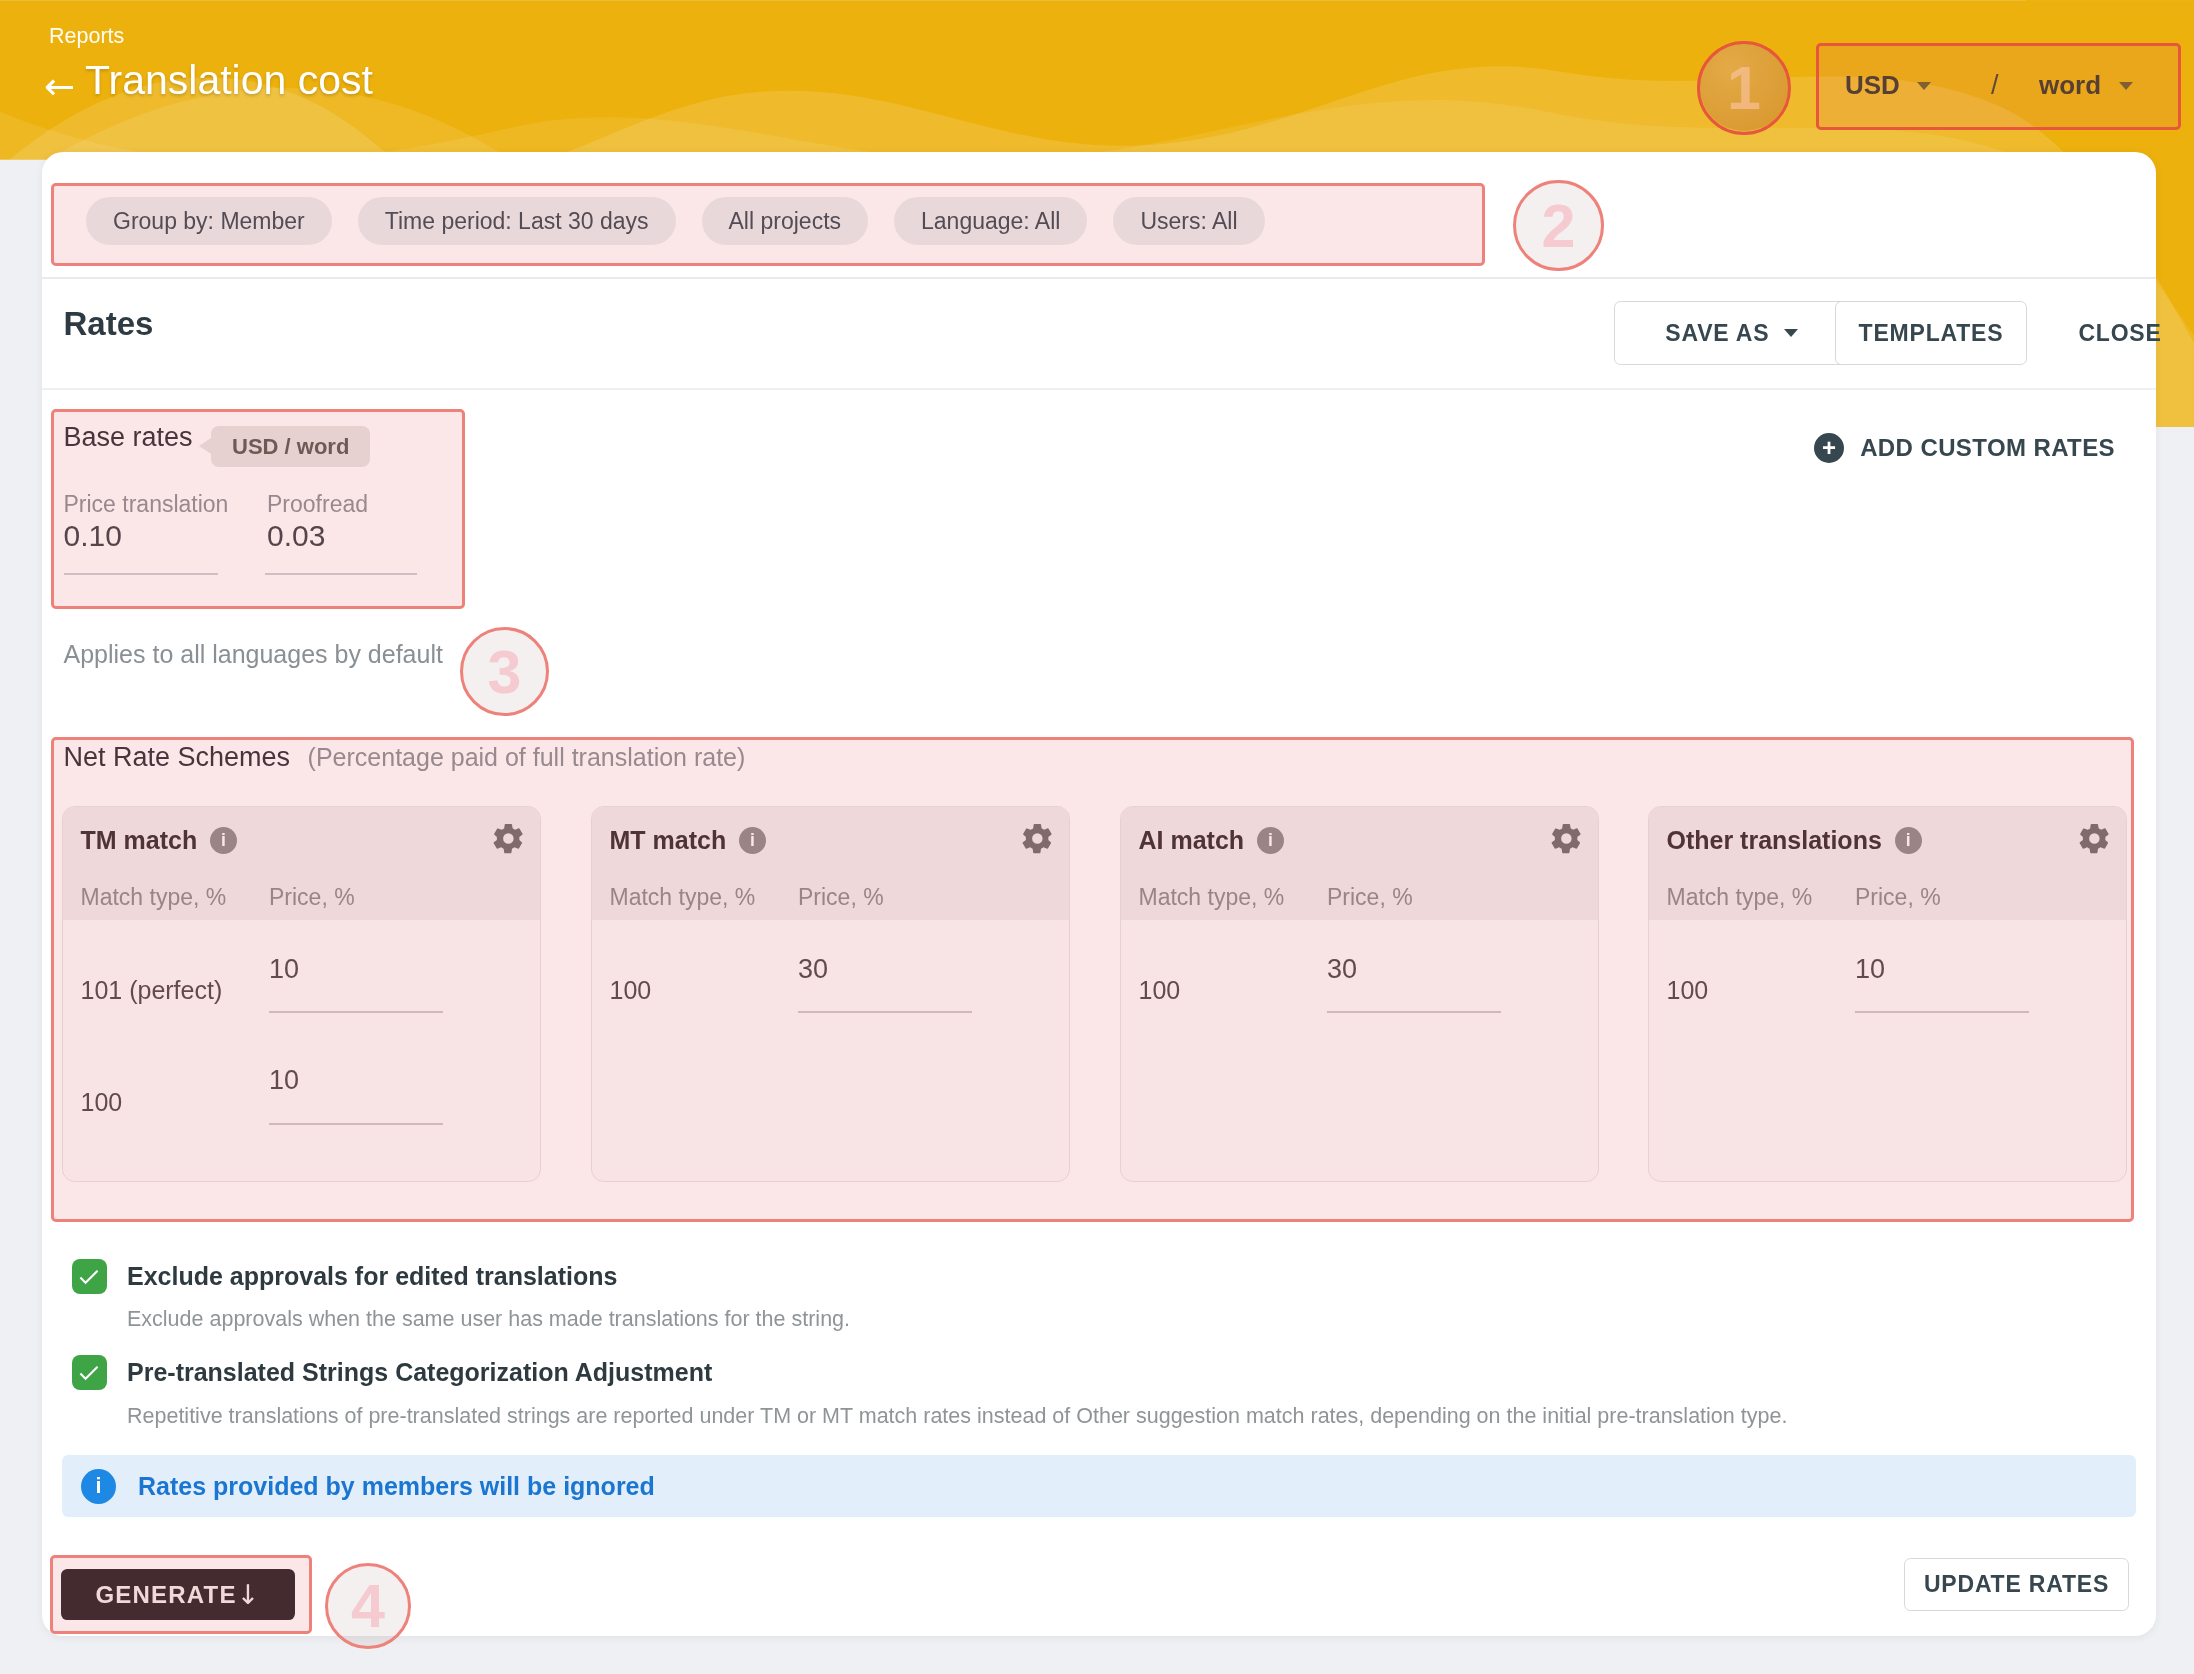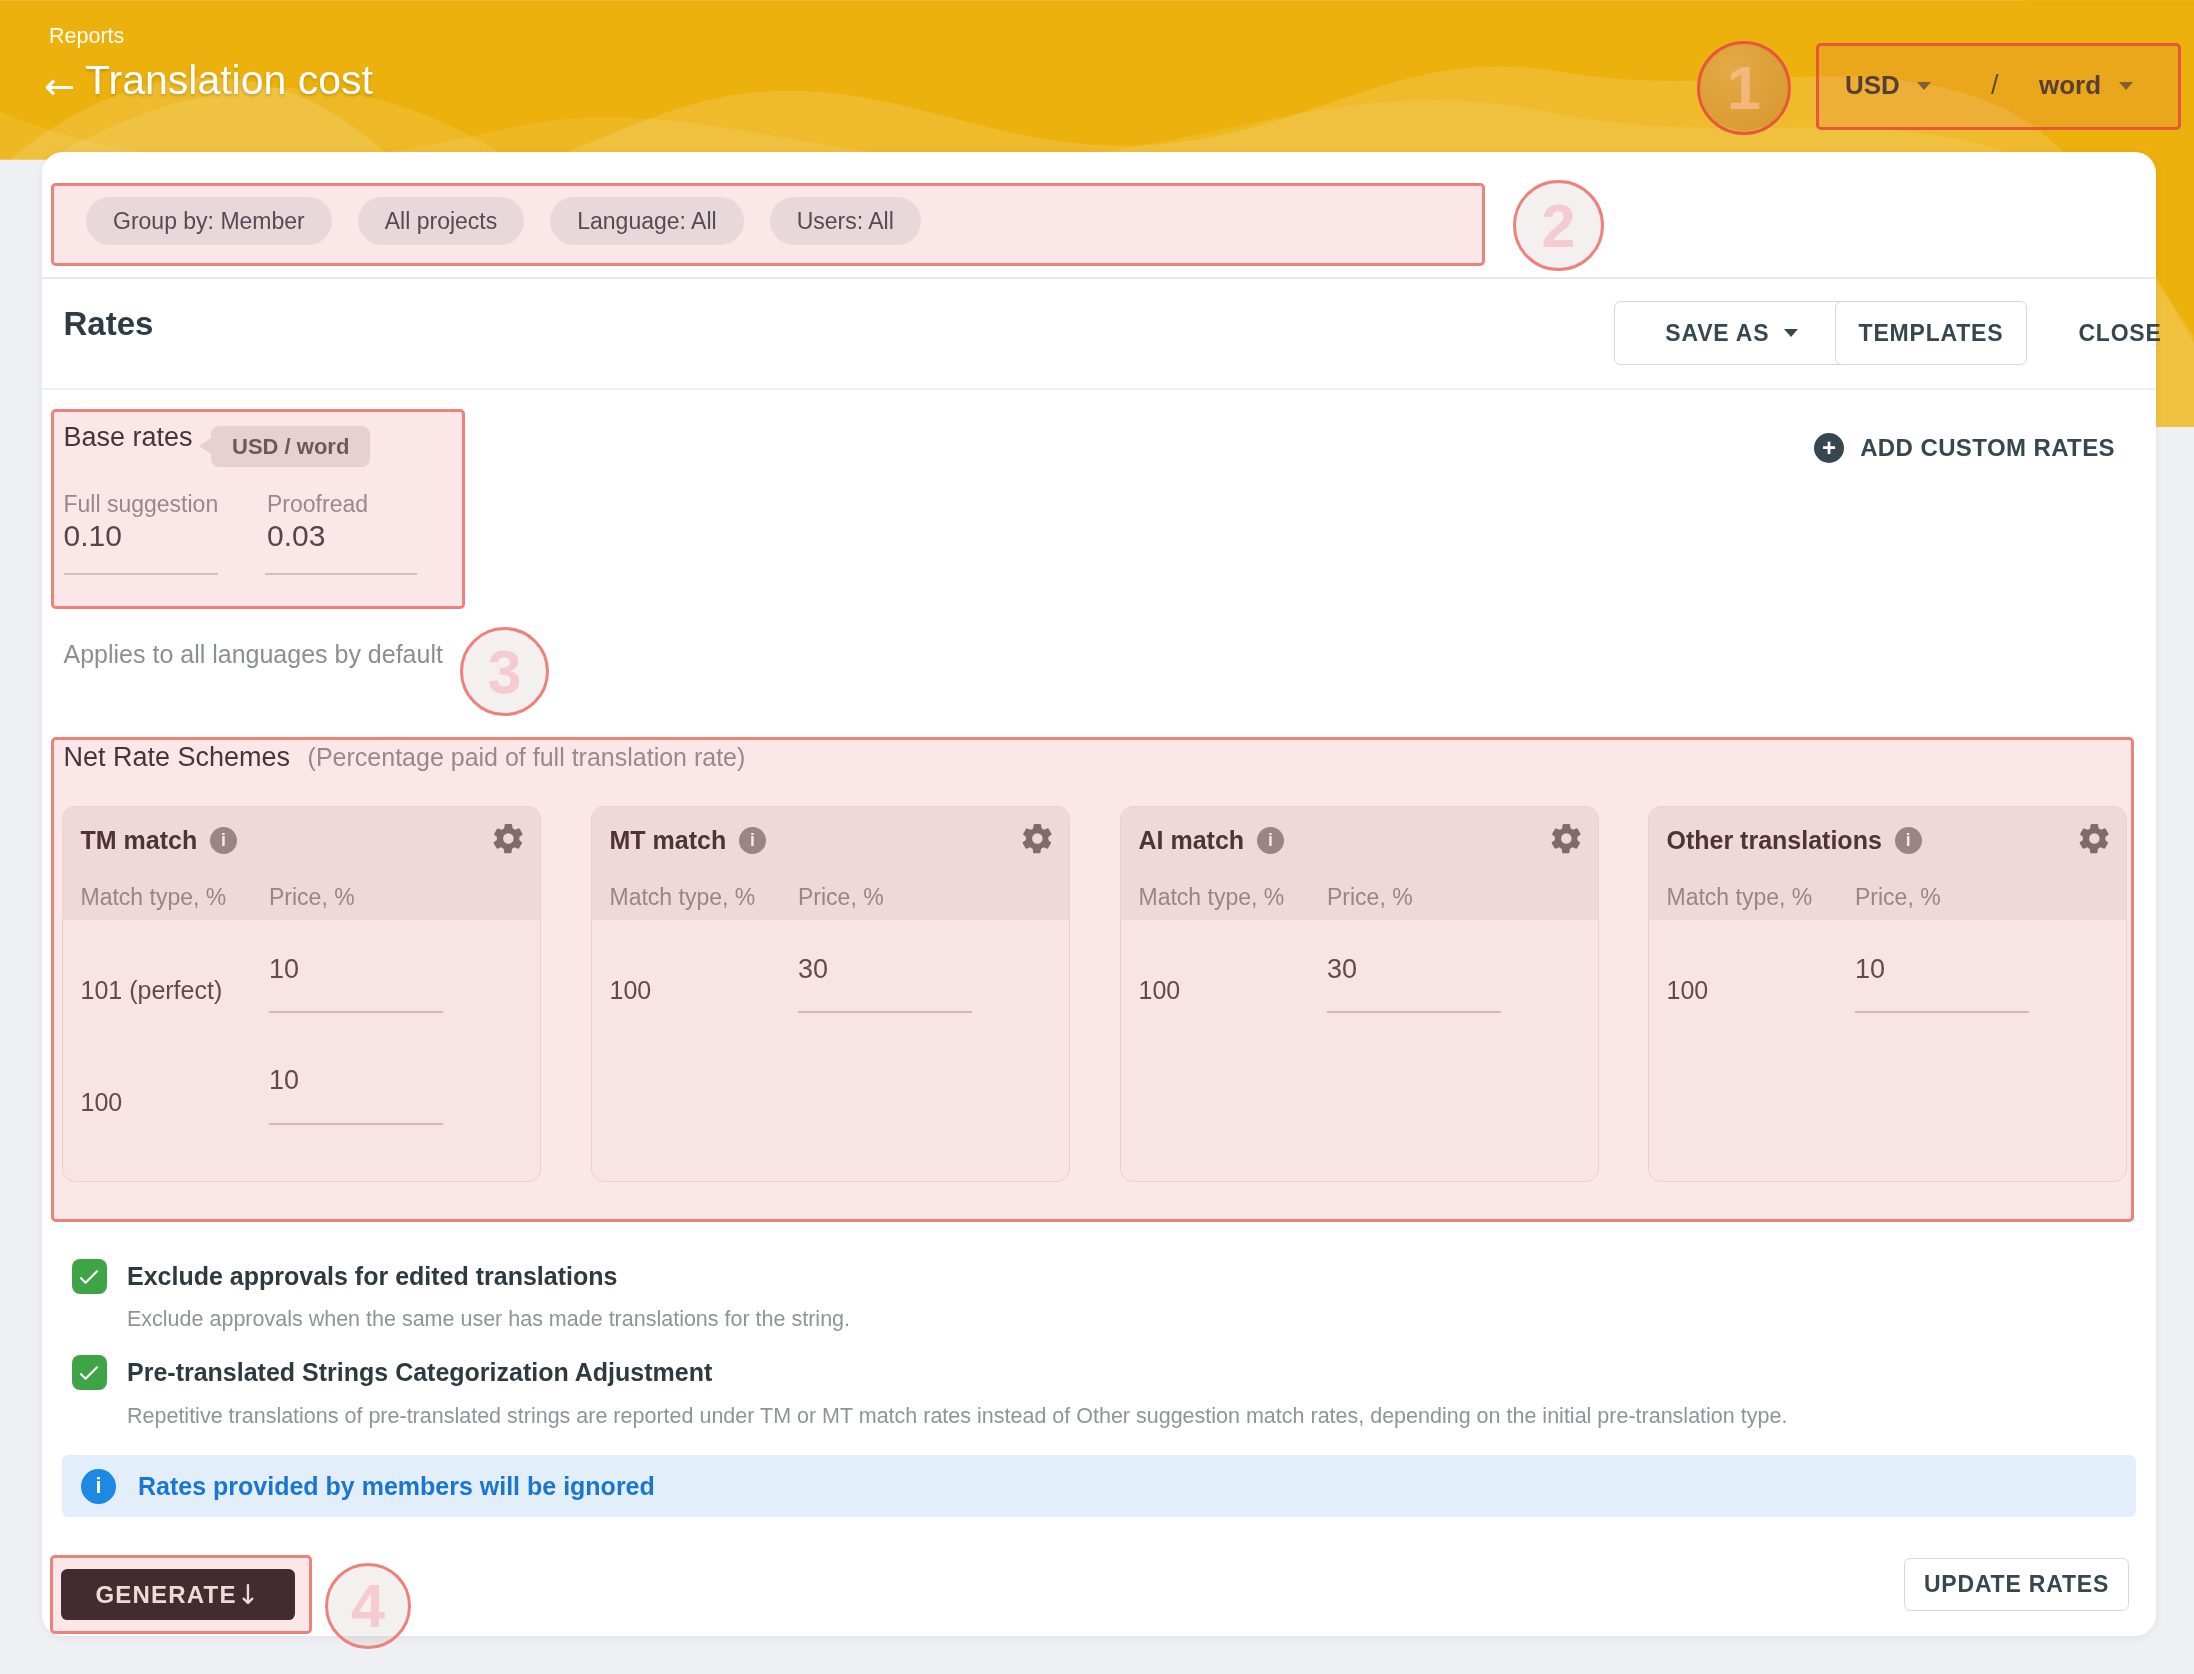--- a/index.html
+++ b/index.html
@@ -110,20 +110,21 @@
   <span class="abs slash" style="left:1991px;top:70px;">/</span>
   <div class="abs hdr-select" style="left:2039px;top:70px;">
     <span>word</span>
     <i class="caret"></i>
   </div>
 
   <div class="abs card">
 
     <div class="abs" style="left:44px;top:45px;display:flex;gap:26px;">
       <div class="chip">Group by: Member</div>
+      <div class="chip">Time period: Last 30 days</div>
       <div class="chip">All projects</div>
       <div class="chip">Language: All</div>
       <div class="chip">Users: All</div>
     </div>
 
     <div class="abs divider" style="top:125px;"></div>
 
     <div class="abs rates-title" style="left:21.5px;top:153px;">Rates</div>
     <div class="abs btn" style="left:1572px;top:149px;width:235px;height:64px;">
       <span>SAVE AS</span>
@@ -137,21 +138,21 @@
     </div>
 
     <div class="abs divider" style="top:236px;background:#EFF0F2;"></div>
 
     <div class="abs sec-title" style="left:21.5px;top:270px;">Base rates</div>
     <div class="abs badge" style="left:169px;top:274px;">
       <i class="badge-notch"></i>
       <span>USD / word</span>
     </div>
 
-    <div class="abs field-label" style="left:21.5px;top:339px;">Full suggestion</div>
+    <div class="abs field-label" style="left:21.5px;top:339px;">Price translation</div>
     <div class="abs field-label" style="left:225px;top:339px;">Proofread</div>
     <div class="abs field-value" style="left:21.5px;top:367px;">0.10</div>
     <div class="abs field-value" style="left:225px;top:367px;">0.03</div>
     <div class="abs underline" style="left:21.5px;top:421px;width:154px;"></div>
     <div class="abs underline" style="left:223px;top:421px;width:152px;"></div>
 
     <div class="abs add-custom" style="top:281px;right:41px;">
       <span class="plus-circle">+</span>
       <span>ADD CUSTOM RATES</span>
     </div>

